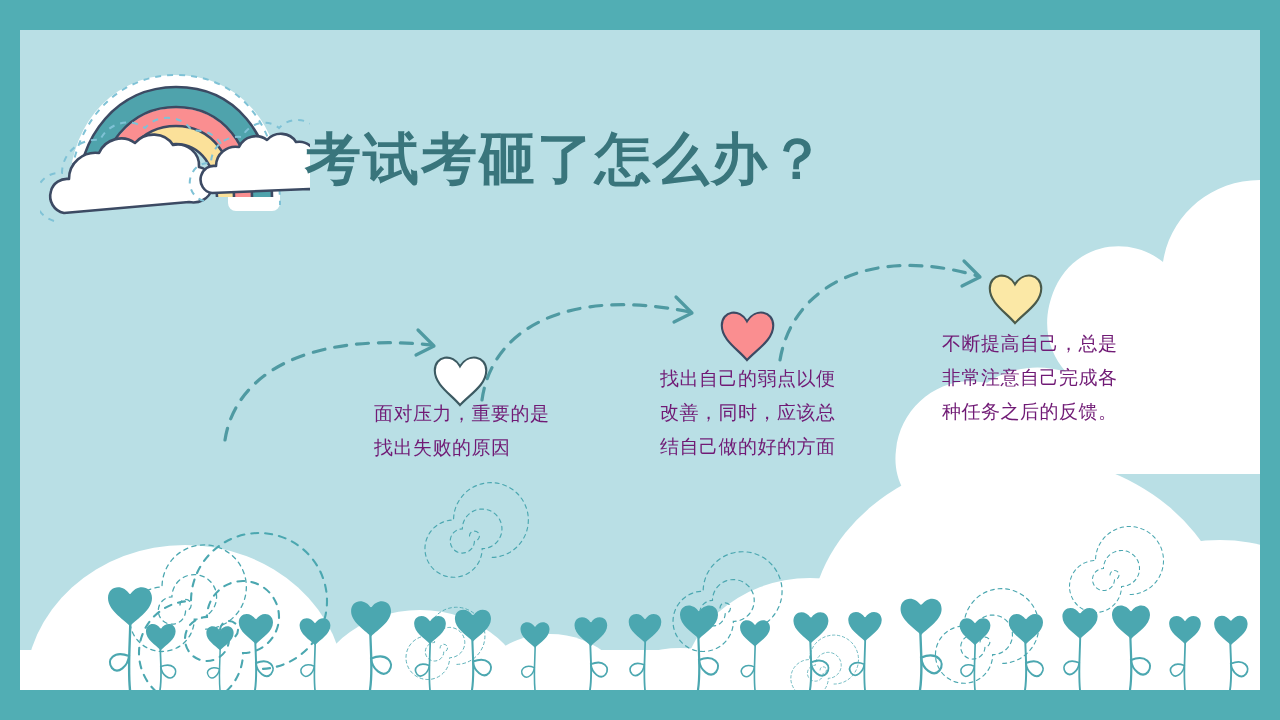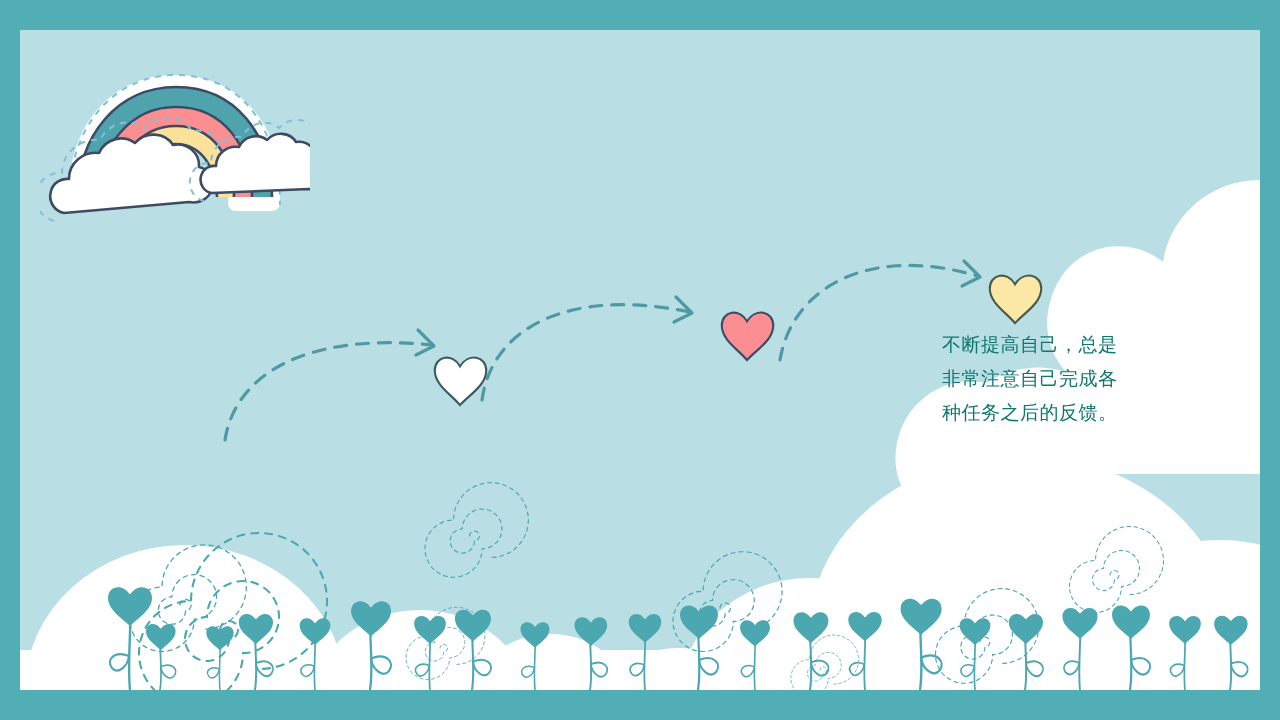--- a/index.html
+++ b/index.html
@@ -47,24 +47,24 @@
     font-size: 56px;
     font-weight: 700;
     letter-spacing: 2px;
     color: #39757c;
     white-space: nowrap;
   }
 
   
   .tbox {
     position: absolute;
-    color: #0f766e;
+    color: #701a75;
     font-size: 19px;
     line-height: 34px;
-    font-family: Liberation Sans, sans-serif;
+    font-family: Liberation Mono, monospace;
     white-space: pre-line;
     letter-spacing: 0.5px;
   }
   #tbox0 { left: 140px; top: 408px; width: 200px; }
   #tbox1 { left: 354px; top: 368px; width: 220px; }
   #tbox2 { left: 640px; top: 333px; width: 220px; }
   #tbox3 { left: 922px; top: 298px; width: 225px; }
 
   
   #rainbow {
@@ -295,19 +295,25 @@
                  c0,-12 11,-21 23,-19
                  c5,-11 19,-14 28,-7
                  c8,-9 23,-8 29,2
                  c11,-2 21,7 20,18
                  c8,2 12,10 10,18
                  c-2,7 -9,12 -17,11 z" fill="#ffffff" stroke="#3c4a63" stroke-width="2.6" stroke-linejoin="round"></path>
         <path d="M164,156 c-11,-3 -17,-15 -13,-25 c3,-9 11,-14 20,-13 c0,-16 15,-28 31,-26 c7,-14 25,-19 37,-9 c11,-12 31,-10 39,3 c14,-2 27,9 26,22" fill="none" stroke="#7fc2d6" stroke-width="2" stroke-dasharray="6 6"></path>
       </g>
     </svg>
 
-
+    <div id="title">考试考砸了怎么办？</div>
+
+    <div class="tbox" id="tbox1">面对压力，重要的是
+找出失败的原因</div>
+    <div class="tbox" id="tbox2">找出自己的弱点以便
+改善，同时，应该总
+结自己做的好的方面</div>
     <div class="tbox" id="tbox3">不断提高自己，总是
 非常注意自己完成各
 种任务之后的反馈。</div>
 
   </div>
 </div>
 
 </body></html>

